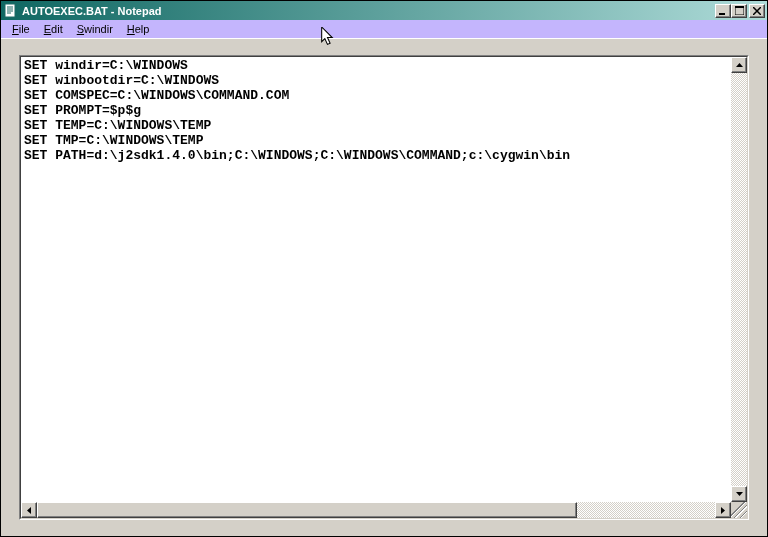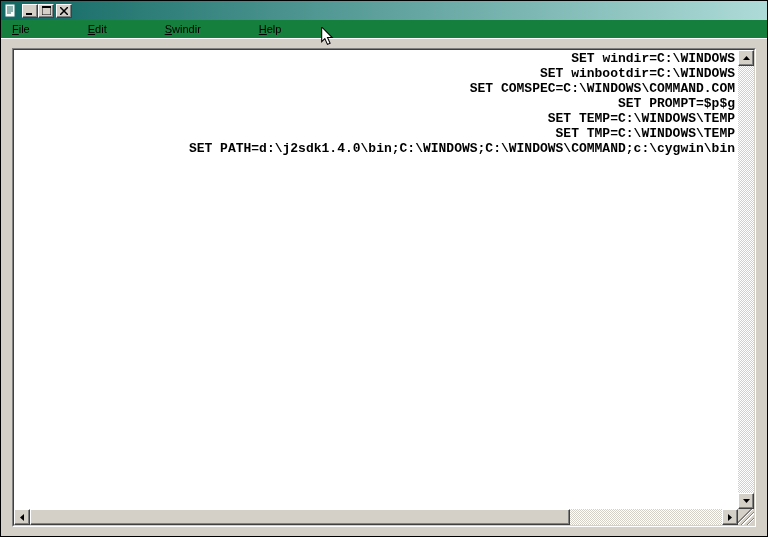--- a/index.html
+++ b/index.html
@@ -60,43 +60,41 @@
     color: #000;
     font-weight: normal;
     margin-left: 0;
   }
   .win-btn + .win-btn { margin-left: 0; }
   .win-btn.close { margin-left: 2px; }
   .win-btn svg { display:block; }
   
   .menubar {
     height: 19px;
-    background: #15803d;
+    background: #c4b5fd;
     display: flex;
     align-items: center;
     padding-left: 4px;
     border-bottom: 1px solid #fff;
     box-shadow: 0 1px 0 #808080 inset;
-    gap: 44px;
   }
   .menubar {box-shadow:none;}
   .menu-item {
     padding: 2px 7px;
     color: #000;
     cursor: default;
   }
   .menu-item .uline { text-decoration: underline; }
   
   .client {
     flex: 1;
-    margin: 9px;
+    margin: 16px;
     display: flex;
     flex-direction: column;
     border: 0;
-    text-align: right;
   }
   .editor-wrap {
     flex: 1;
     border-top: 1px solid #808080;
     border-left: 1px solid #808080;
     border-right: 1px solid #fff;
     border-bottom: 1px solid #fff;
     margin: 0 2px;
     display: flex;
     flex-direction: column;
@@ -191,20 +189,21 @@
   <div class="titlebar">
     <span class="app-icon">
       <svg width="16" height="16" viewBox="0 0 16 16">
         <rect x="2" y="1" width="10" height="13" fill="#fff" stroke="#1e6a66" stroke-width="1"></rect>
         <line x1="4" y1="4" x2="10" y2="4" stroke="#1e6a66" stroke-width="1"></line>
         <line x1="4" y1="6" x2="10" y2="6" stroke="#1e6a66" stroke-width="1"></line>
         <line x1="4" y1="8" x2="10" y2="8" stroke="#1e6a66" stroke-width="1"></line>
         <line x1="4" y1="10" x2="8" y2="10" stroke="#1e6a66" stroke-width="1"></line>
       </svg>
     </span>
+    <span class="title-text">AUTOEXEC.BAT - Notepad</span>
     <span class="win-buttons">
       <span class="win-btn">
         <svg width="8" height="8" viewBox="0 0 8 8">
             <rect x="0" y="6" width="6" height="2" fill="#000"></rect>
           </svg>
       </span>
       <span class="win-btn">
         <svg width="9" height="9" viewBox="0 0 9 9">
             <rect x="0" y="0" width="9" height="9" fill="none" stroke="#000" stroke-width="1"></rect>
             <rect x="0" y="0" width="9" height="2" fill="#000"></rect>

